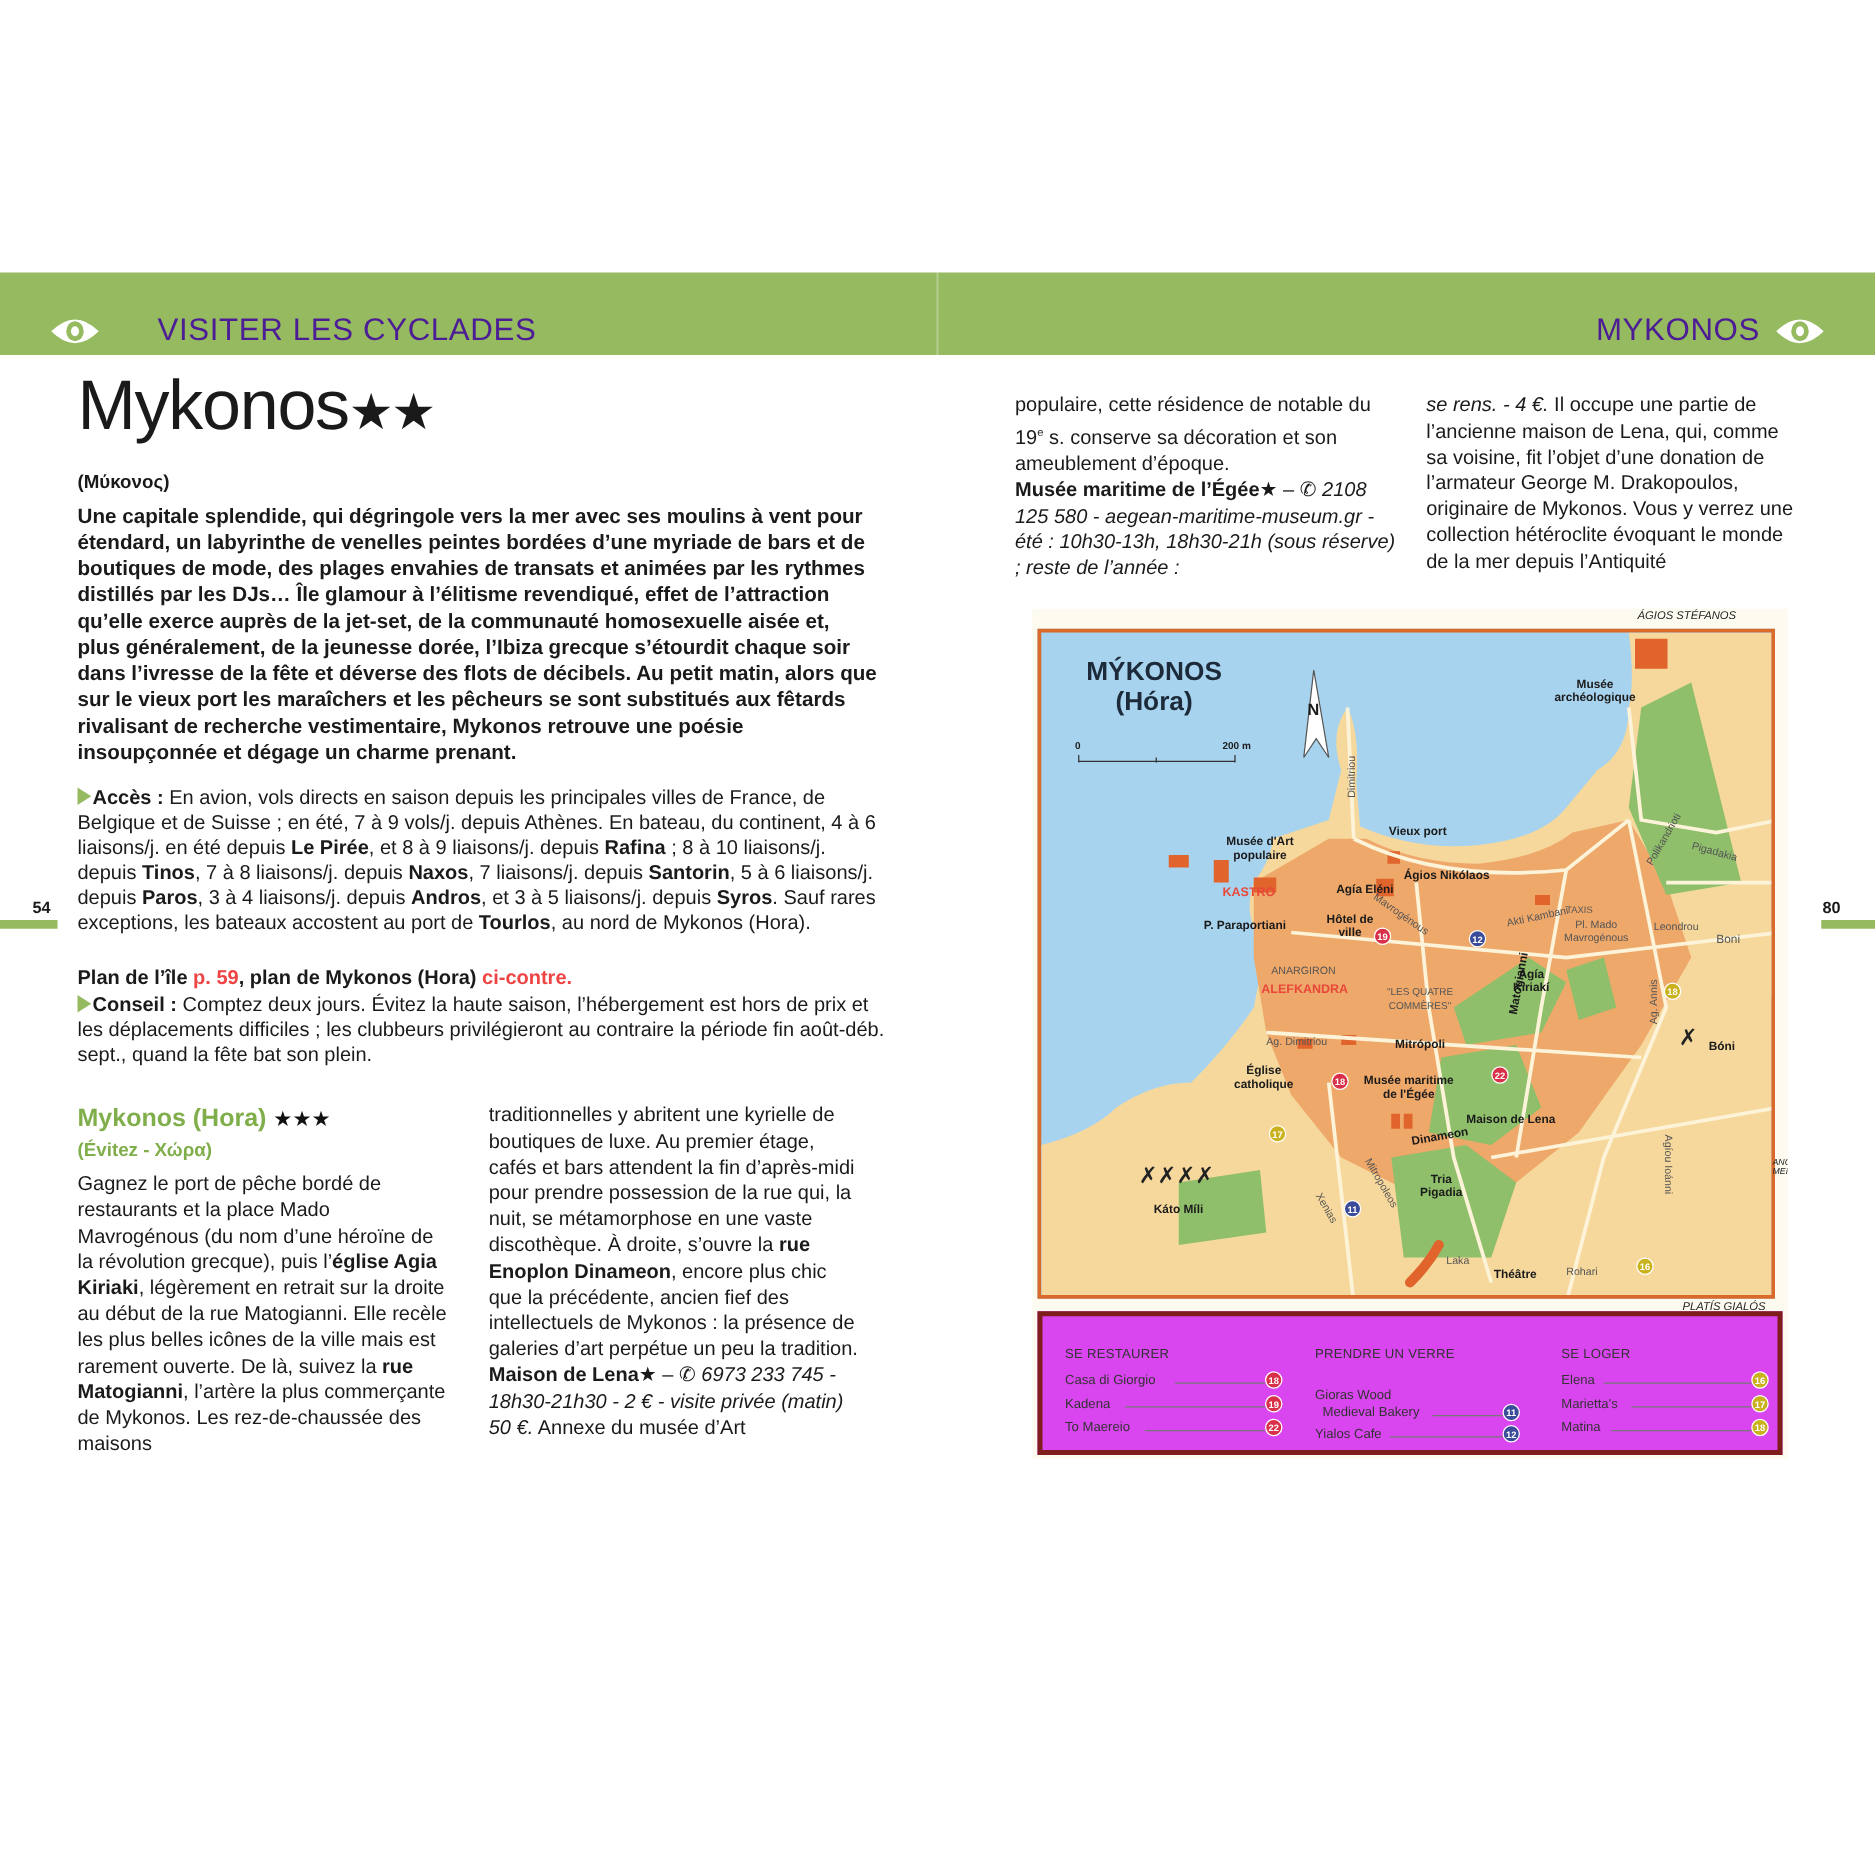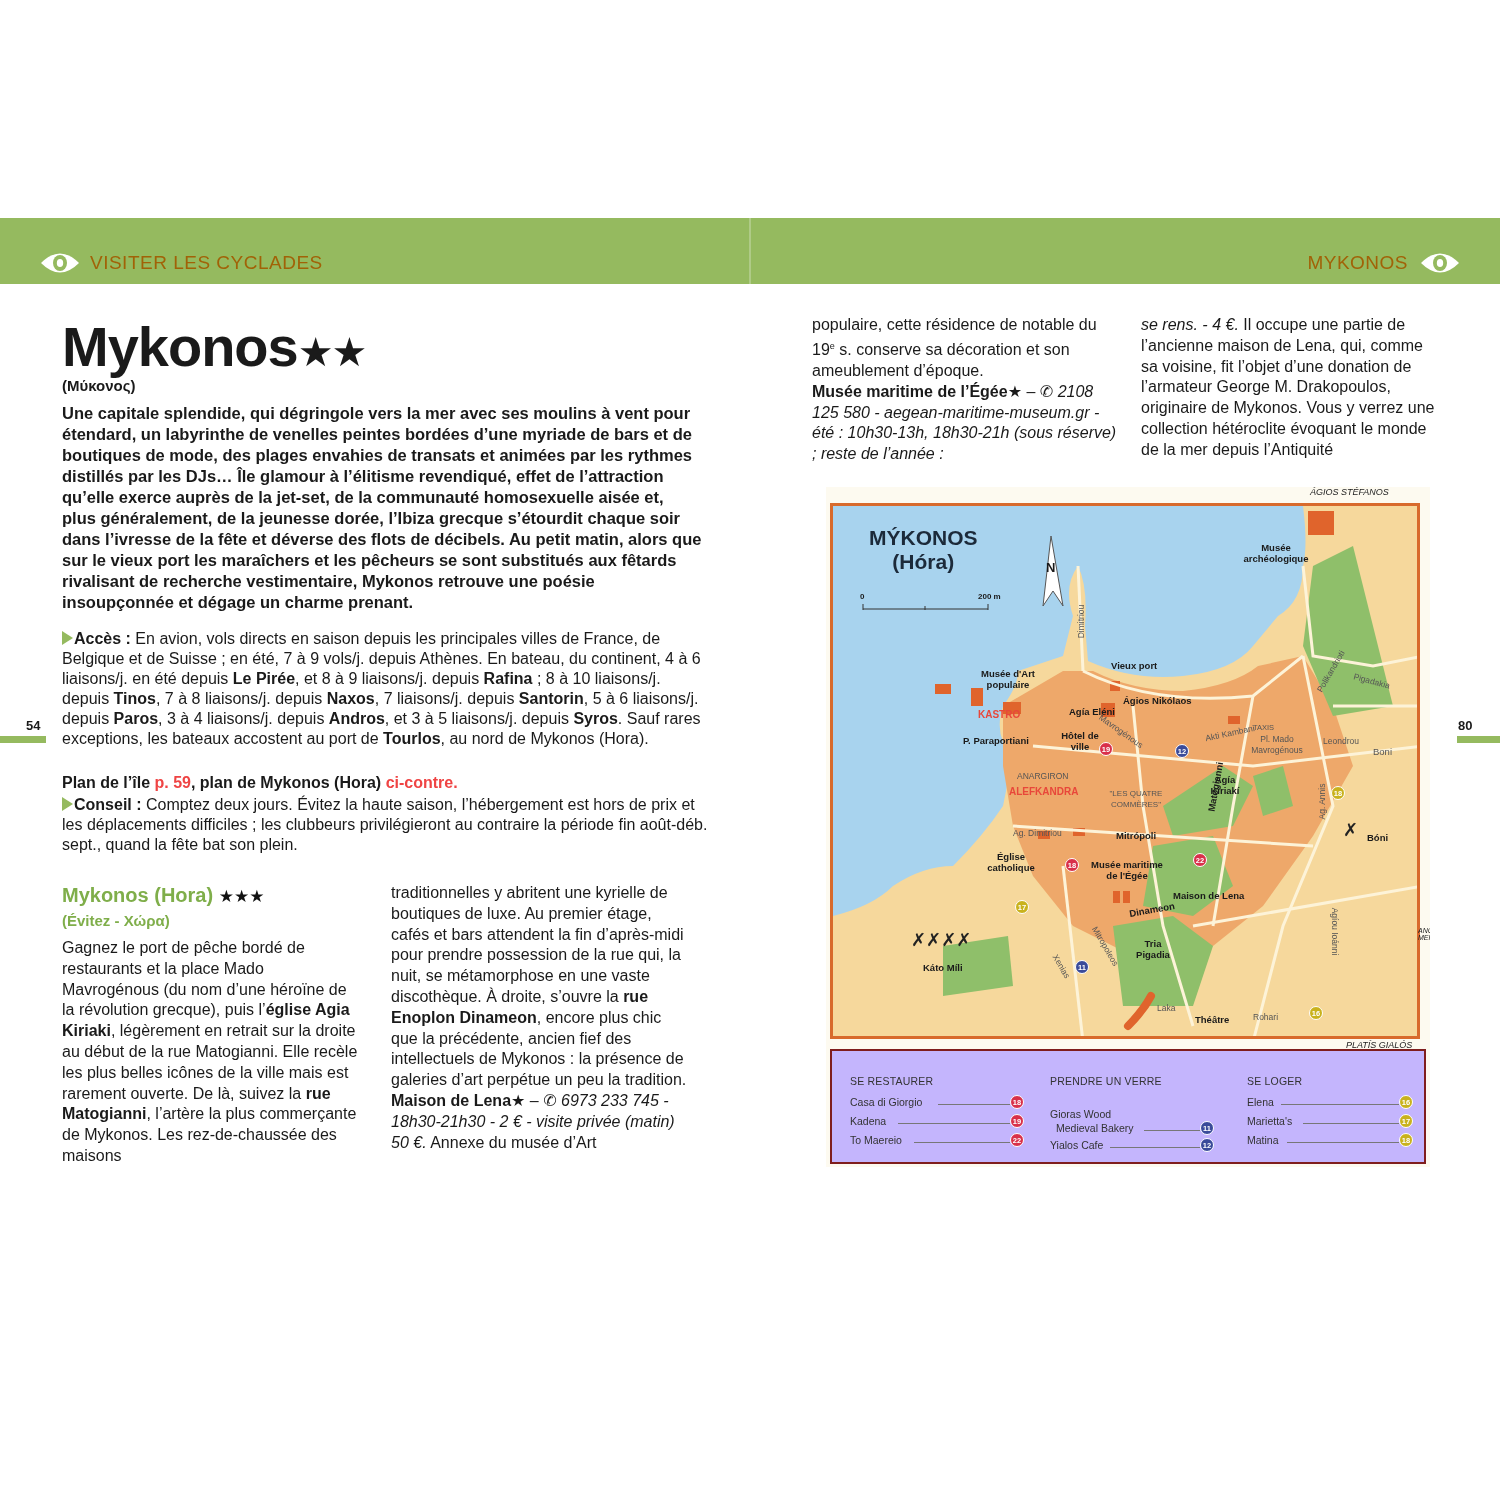--- a/index.html
+++ b/index.html
@@ -3,24 +3,24 @@
 <meta charset="utf-8">
 <style>
   * { box-sizing: border-box; margin: 0; padding: 0; }
   html, body { width: 1500px; height: 1500px; background: #ffffff; overflow: hidden; }
   body { position: relative; font-family: "Liberation Sans", "DejaVu Sans", sans-serif; color: #1a1a1a; }
 
   .header-band { position: absolute; top: 218px; left: 0; width: 1500px; height: 66px; background: #95ba5f; }
   .gutter { position: absolute; top: 218px; left: 749px; width: 2px; height: 66px; background: #ffffff; opacity: .25; }
   .hdr-left { position: absolute; left: 40px; top: 250px; display: flex; align-items: center; gap: 10px; }
   .hdr-right { position: absolute; right: 40px; top: 250px; display: flex; align-items: center; gap: 12px; }
-  .hdr-text { color: #a16207; font-size: 19px; letter-spacing: 0.5px; }
+  .hdr-text { color: #4c1d95; font-size: 25px; letter-spacing: 0.5px; margin-left: 36px; }
   .eye { width: 40px; height: 26px; position: relative; }
 
-  .title { position: absolute; left: 62px; top: 304px; font-size: 56px; font-weight: bold; letter-spacing: -1px; line-height: 85px; }
+  .title { position: absolute; left: 62px; top: 289px; font-size: 56px; font-weight: normal; letter-spacing: -1px; line-height: 70px; }
   .title .stars { font-size: 40px; letter-spacing: -2px; }
   .greek-sub { position: absolute; left: 62px; top: 377px; font-size: 15px; font-weight: bold; }
   .intro { position: absolute; left: 62px; top: 403px; width: 640px; font-size: 16.5px; font-weight: bold; line-height: 21px; }
 
   .acces { position: absolute; left: 62px; top: 629px; width: 650px; font-size: 16px; line-height: 20px; }
   .acces b { font-weight: bold; }
   .tri { display: inline-block; width: 0; height: 0; border-top: 7px solid transparent; border-bottom: 7px solid transparent; border-left: 11px solid #95ba5f; vertical-align: -1px; margin-right: 1px; }
   .plan { position: absolute; left: 62px; top: 774px; font-size: 16px; font-weight: bold; }
   .red { color: #ef4444; }
   .conseil { position: absolute; left: 62px; top: 795px; width: 650px; font-size: 16px; line-height: 20px; }
@@ -42,21 +42,21 @@
   .m-lbl { position: absolute; font-size: 9.5px; font-weight: bold; color: #1a1a1a; line-height: 11px; text-align: center; white-space: nowrap; }
   .m-title { position: absolute; left: 36px; top: 20px; font-size: 21px; font-weight: bold; color: #1c2a3a; line-height: 24px; text-align: center; }
   .m-red { color: #e8473a; font-weight: bold; }
   .m-gray { color: #555; font-weight: normal; }
   .pin { position: absolute; width: 14px; height: 14px; border-radius: 50%; color: #fff; font-size: 7.5px; font-weight: bold; display: flex; align-items: center; justify-content: center; border: 1.5px solid #fff; }
   .pin.r { background: #d9304a; }
   .pin.b { background: #3a4b9a; }
   .pin.y { background: #c9b21d; }
   .outside-lbl { position: absolute; font-size: 9px; font-weight: normal; font-style: italic; color: #222; }
 
-  .legend { position: absolute; left: 4px; top: 562px; width: 596px; height: 115px; background: #c4b5fd; border: 2px solid #7f1d1d; }
+  .legend { position: absolute; left: 4px; top: 562px; width: 596px; height: 115px; background: #d946ef; border: 4px solid #7f1d1d; }
   .leg-col { position: absolute; top: 24px; font-size: 10.5px; color: #333; }
   .leg-head { font-size: 10.5px; color: #333; margin-bottom: 6px; letter-spacing: 0.2px; }
   .leg-row { position: relative; height: 19px; line-height: 19px; }
   .leg-row .dots { position: absolute; top: 11px; height: 1px; background: #777; }
   .leg-row .pin { top: 2px; }
 </style>
 </head>
 <body>
 
 <div class="header-band"></div>

